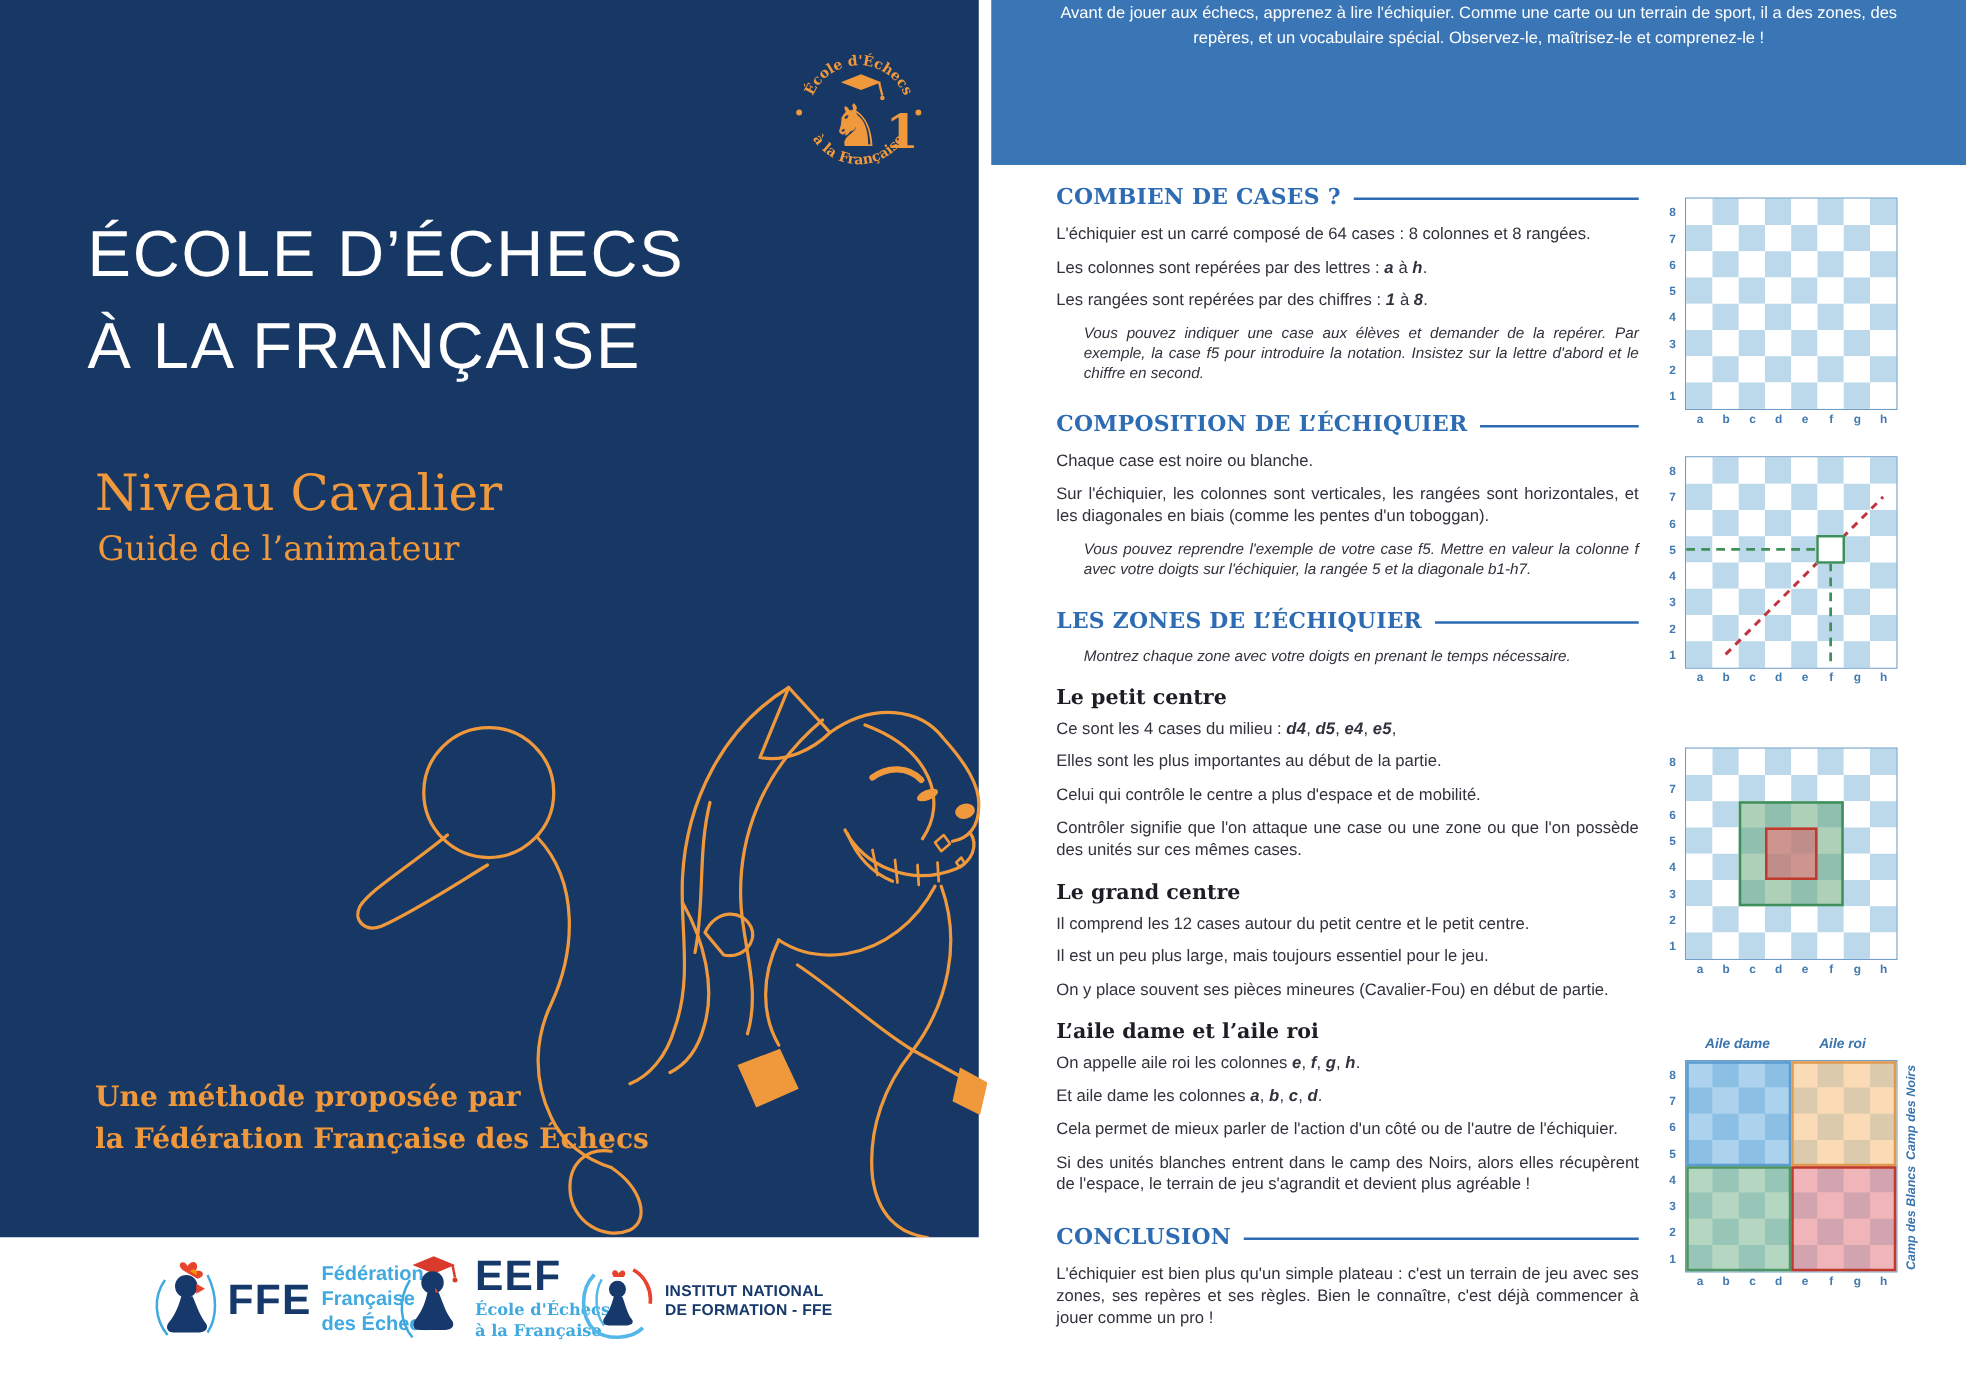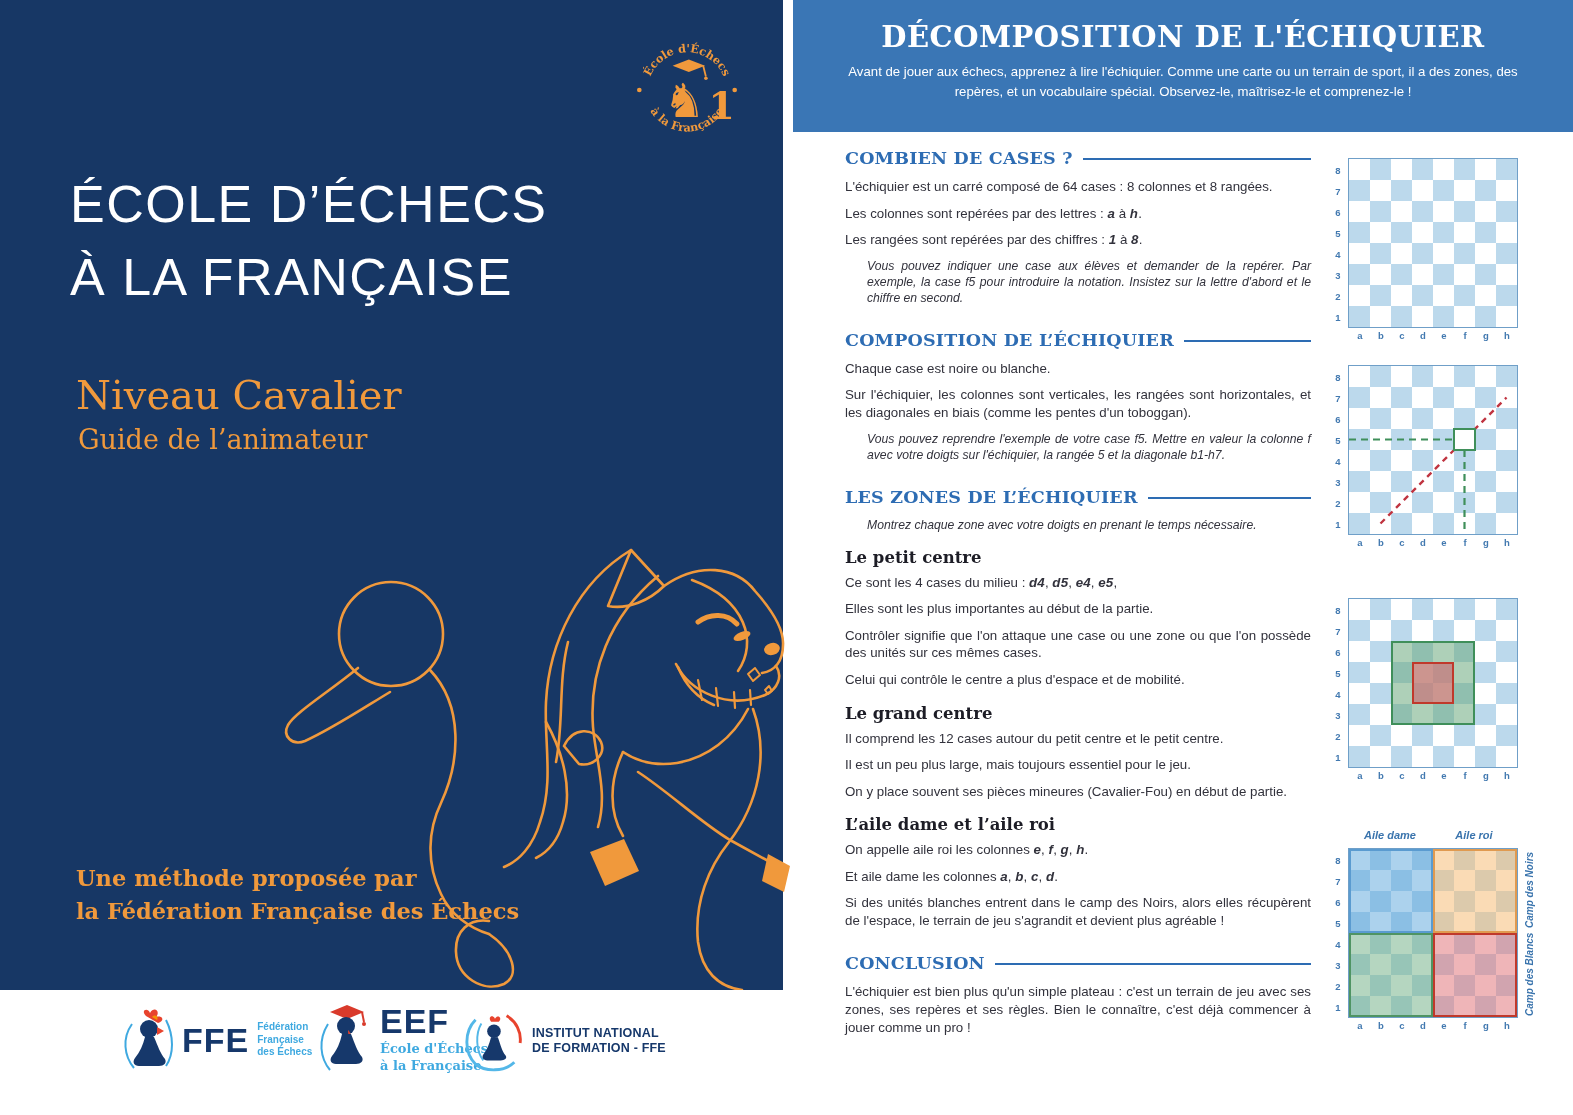--- a/index.html
+++ b/index.html
@@ -18,21 +18,21 @@
              font-family:"DejaVu Serif",serif;font-size:27px;}
   #cover-method{position:absolute;left:76px;top:862px;color:#F0993C;
                 font-family:"DejaVu Serif",serif;font-weight:bold;font-size:22.5px;line-height:1.45;}
   #horse{position:absolute;left:278px;top:522px;width:512px;height:468px;}
 
   
   #logo-strip{position:absolute;left:0;top:990px;width:783px;height:125px;background:#ffffff;}
   .logo{position:absolute;display:flex;align-items:center;gap:8px;}
   .logo-acronym{font-family:"Liberation Sans",sans-serif;font-weight:bold;color:#16386B;font-size:34px;letter-spacing:1px;}
   .logo-lines{display:flex;flex-direction:column;justify-content:center;}
-  .ffe-line{color:#3FA9E0;font-size:10px;font-weight:bold;line-height:1.25;}
+  .ffe-line{color:#3FA9E0;font-size:16px;font-weight:bold;line-height:1.25;}
   .eef-line{color:#3FA9E0;font-size:13px;font-weight:bold;line-height:1.3;font-family:"DejaVu Serif",serif;}
   .inf-line{color:#16386B;font-size:12.5px;font-weight:bold;line-height:1.2;letter-spacing:.2px;}
 
   
   #content-page{position:absolute;left:793px;top:0;width:780px;height:1115px;background:#ffffff;}
   #band{position:absolute;left:0;top:0;width:780px;height:132px;background:#3A76B5;color:#fff;}
   #band-title{margin:20px auto 8px auto;text-align:center;font-family:"DejaVu Serif",serif;
               font-weight:bold;font-size:29px;letter-spacing:.5px;}
   #band-intro{margin:0 auto;width:714px;text-align:center;font-size:13.2px;line-height:1.5;}
 
@@ -201,21 +201,20 @@
       </svg>
       <span class="logo-lines">
         <span class="inf-line">INSTITUT NATIONAL</span>
         <span class="inf-line">DE FORMATION - FFE</span>
       </span>
     </div>
   </div>
 
   <section id="content-page">
     <div id="band">
-      <div id="band-title">DÉCOMPOSITION DE L'ÉCHIQUIER</div>
       <div id="band-intro">Avant de jouer aux échecs, apprenez à lire l'échiquier. Comme une carte ou un terrain de sport, il a des zones, des repères, et un vocabulaire spécial. Observez-le, maîtrisez-le et comprenez-le !</div>
     </div>
 
     <div id="text-col">
         <div class="h2 first">
           <span class="h2-label">COMBIEN DE CASES ?</span>
           <span class="h2-rule"></span>
         </div>
         <p class="para">L'échiquier est un carré composé de 64 cases : 8 colonnes et 8 rangées.</p>
         <p class="para">Les colonnes sont repérées par des lettres : <b><i>a</i></b> à <b><i>h</i></b>.</p>
@@ -229,29 +228,30 @@
         <p class="para">Sur l'échiquier, les colonnes sont verticales, les rangées sont horizontales, et les diagonales en biais (comme les pentes d'un toboggan).</p>
         <p class="note">Vous pouvez reprendre l'exemple de votre case f5. Mettre en valeur la colonne f avec votre doigts sur l'échiquier, la rangée 5 et la diagonale b1-h7.</p>
         <div class="h2">
           <span class="h2-label">LES ZONES DE L’ÉCHIQUIER</span>
           <span class="h2-rule"></span>
         </div>
         <p class="note">Montrez chaque zone avec votre doigts en prenant le temps nécessaire.</p>
         <div class="h3">Le petit centre</div>
         <p class="para">Ce sont les 4 cases du milieu : <b><i>d4</i></b>, <b><i>d5</i></b>, <b><i>e4</i></b>, <b><i>e5</i></b>,</p>
         <p class="para">Elles sont les plus importantes au début de la partie.</p>
+        <p class="para">Celui qui contrôle le centre a plus d'espace et de mobilité.</p>
         <p class="para">Contrôler signifie que l'on attaque une case ou une zone ou que l'on possède des unités sur ces mêmes cases.</p>
-        <p class="para">Celui qui contrôle le centre a plus d'espace et de mobilité.</p>
         <div class="h3">Le grand centre</div>
         <p class="para">Il comprend les 12 cases autour du petit centre et le petit centre.</p>
         <p class="para">Il est un peu plus large, mais toujours essentiel pour le jeu.</p>
         <p class="para">On y place souvent ses pièces mineures (Cavalier-Fou) en début de partie.</p>
         <div class="h3">L’aile dame et l’aile roi</div>
         <p class="para">On appelle aile roi les colonnes <b><i>e</i></b>, <b><i>f</i></b>, <b><i>g</i></b>, <b><i>h</i></b>.</p>
         <p class="para">Et aile dame les colonnes <b><i>a</i></b>, <b><i>b</i></b>, <b><i>c</i></b>, <b><i>d</i></b>.</p>
+        <p class="para">Cela permet de mieux parler de l'action d'un côté ou de l'autre de l'échiquier.</p>
         <p class="para">Si des unités blanches entrent dans le camp des Noirs, alors elles récupèrent de l'espace, le terrain de jeu s'agrandit et devient plus agréable !</p>
         <div class="h2">
           <span class="h2-label">CONCLUSION</span>
           <span class="h2-rule"></span>
         </div>
         <p class="para">L'échiquier est bien plus qu'un simple plateau : c'est un terrain de jeu avec ses zones, ses repères et ses règles. Bien le connaître, c'est déjà commencer à jouer comme un pro !</p>
       </div>
     <div id="boards">
         <div class="board-wrap" style="left: 555px; top: 158px;">
           <div class="board">

